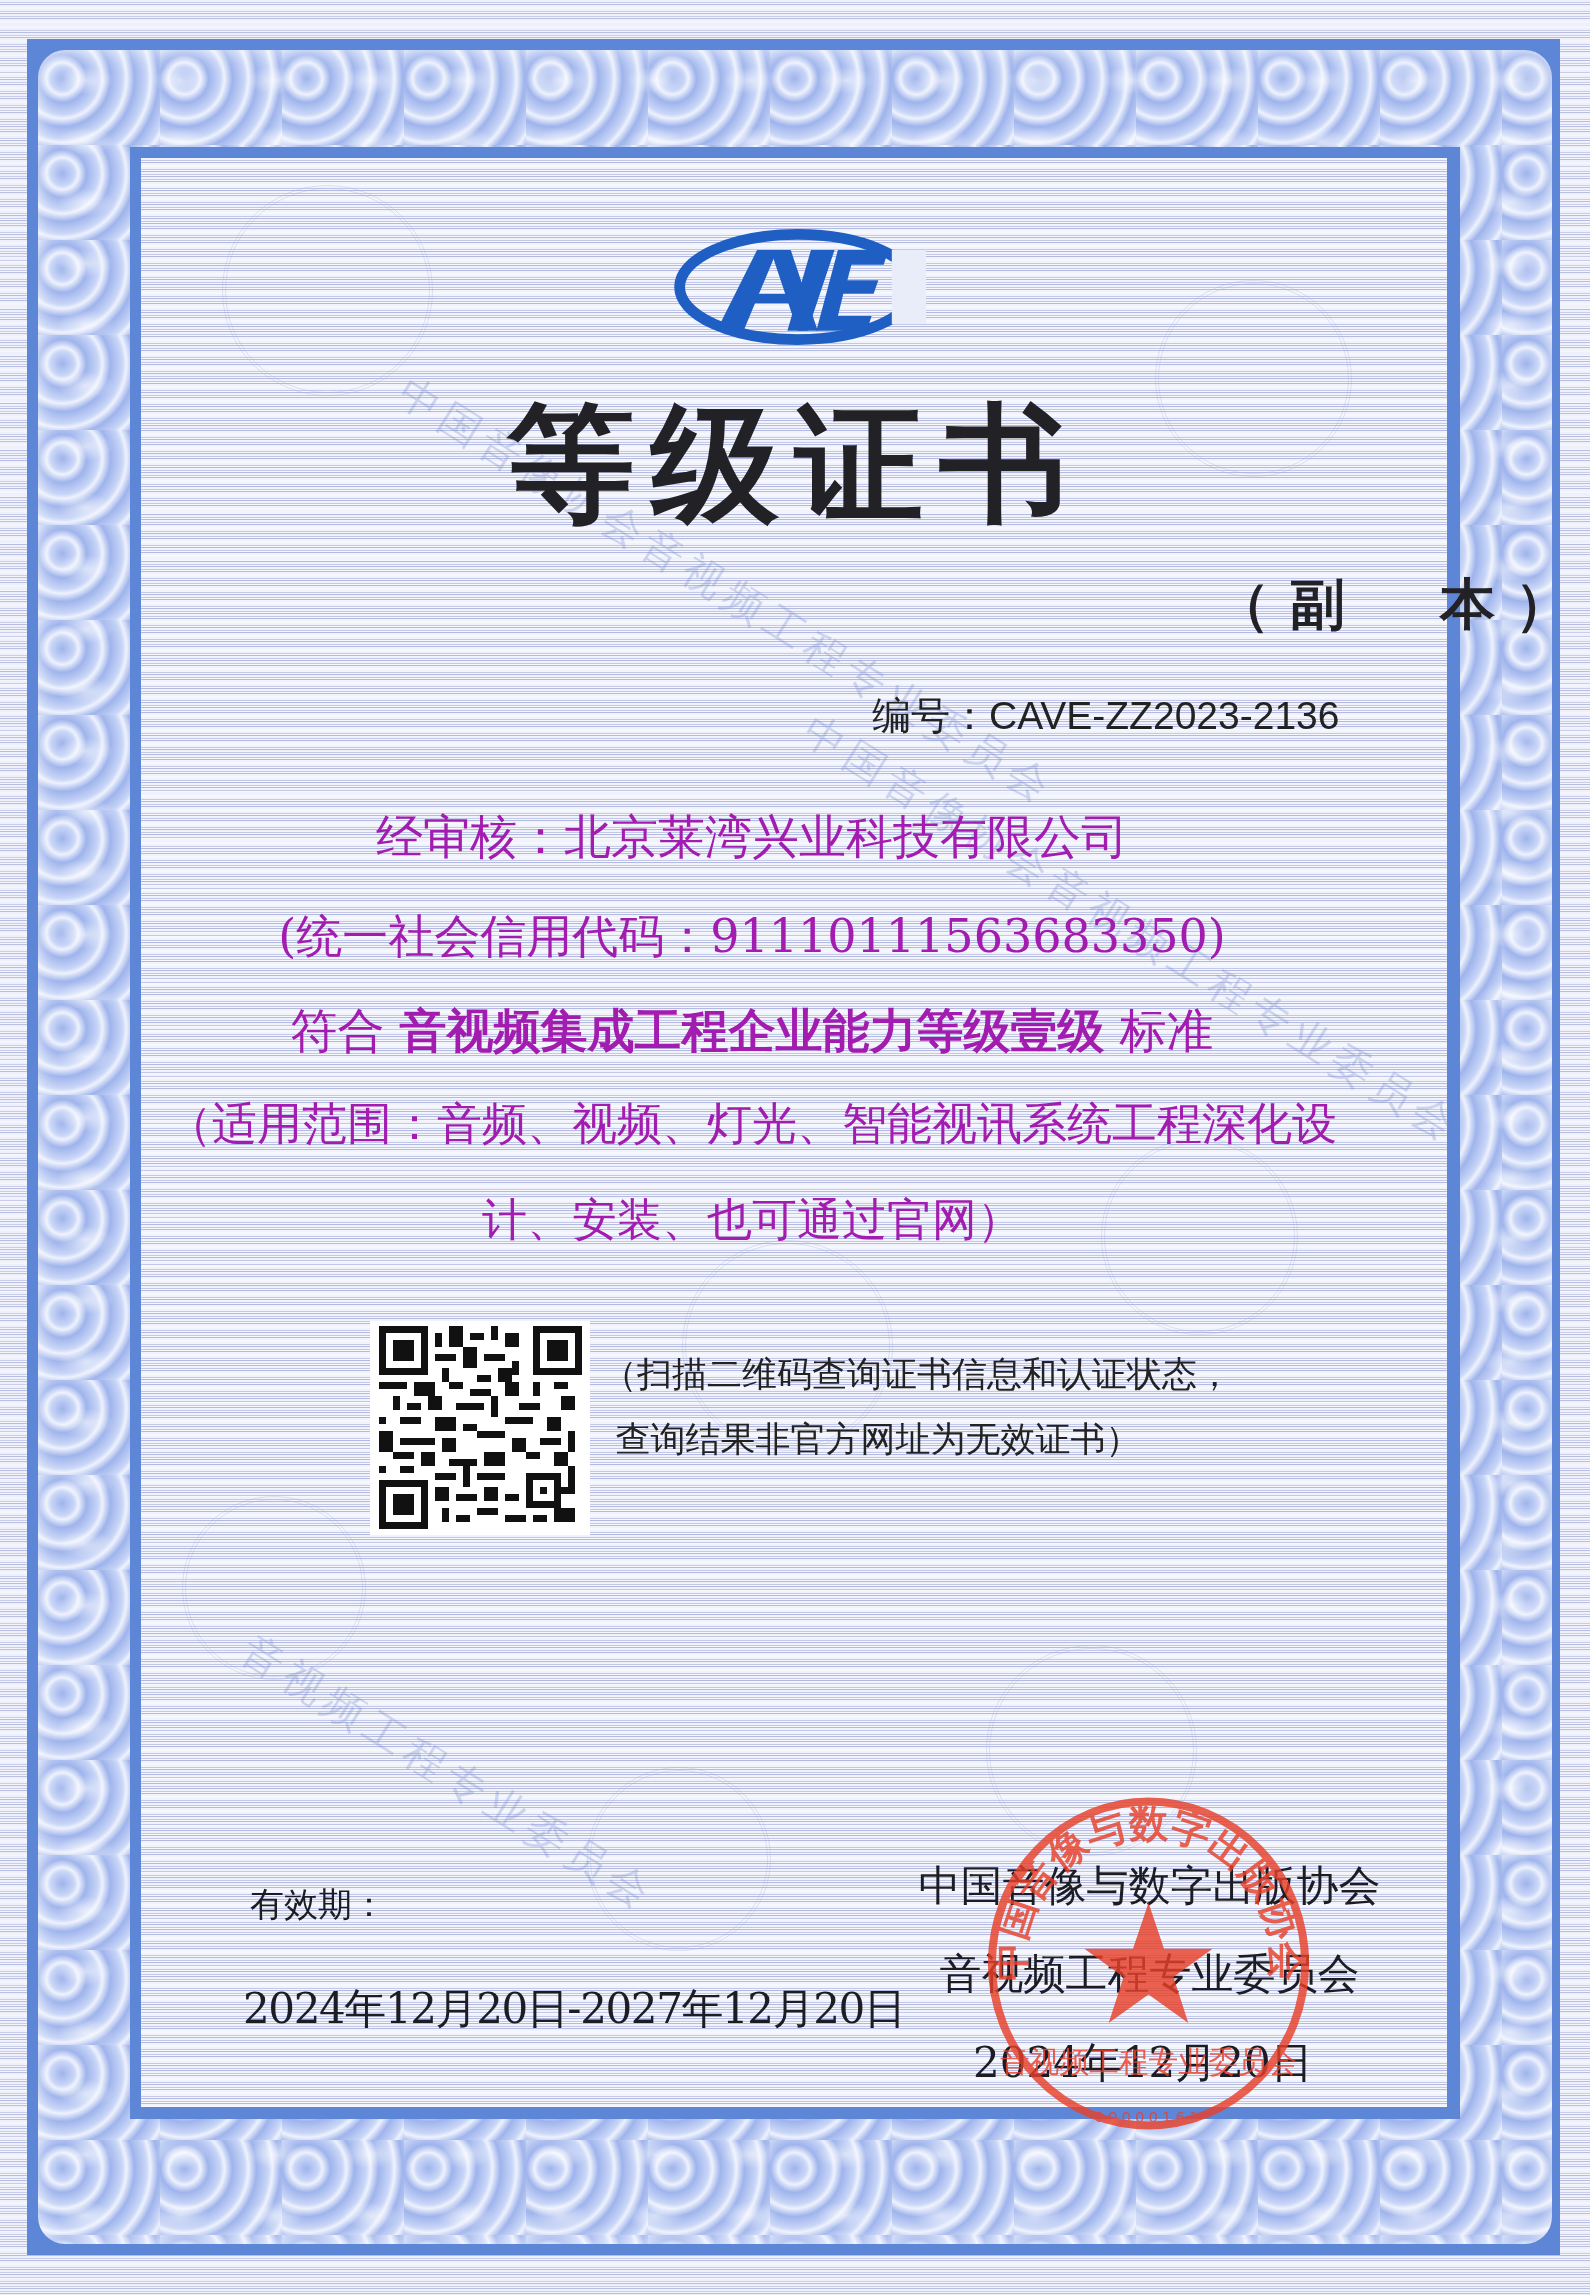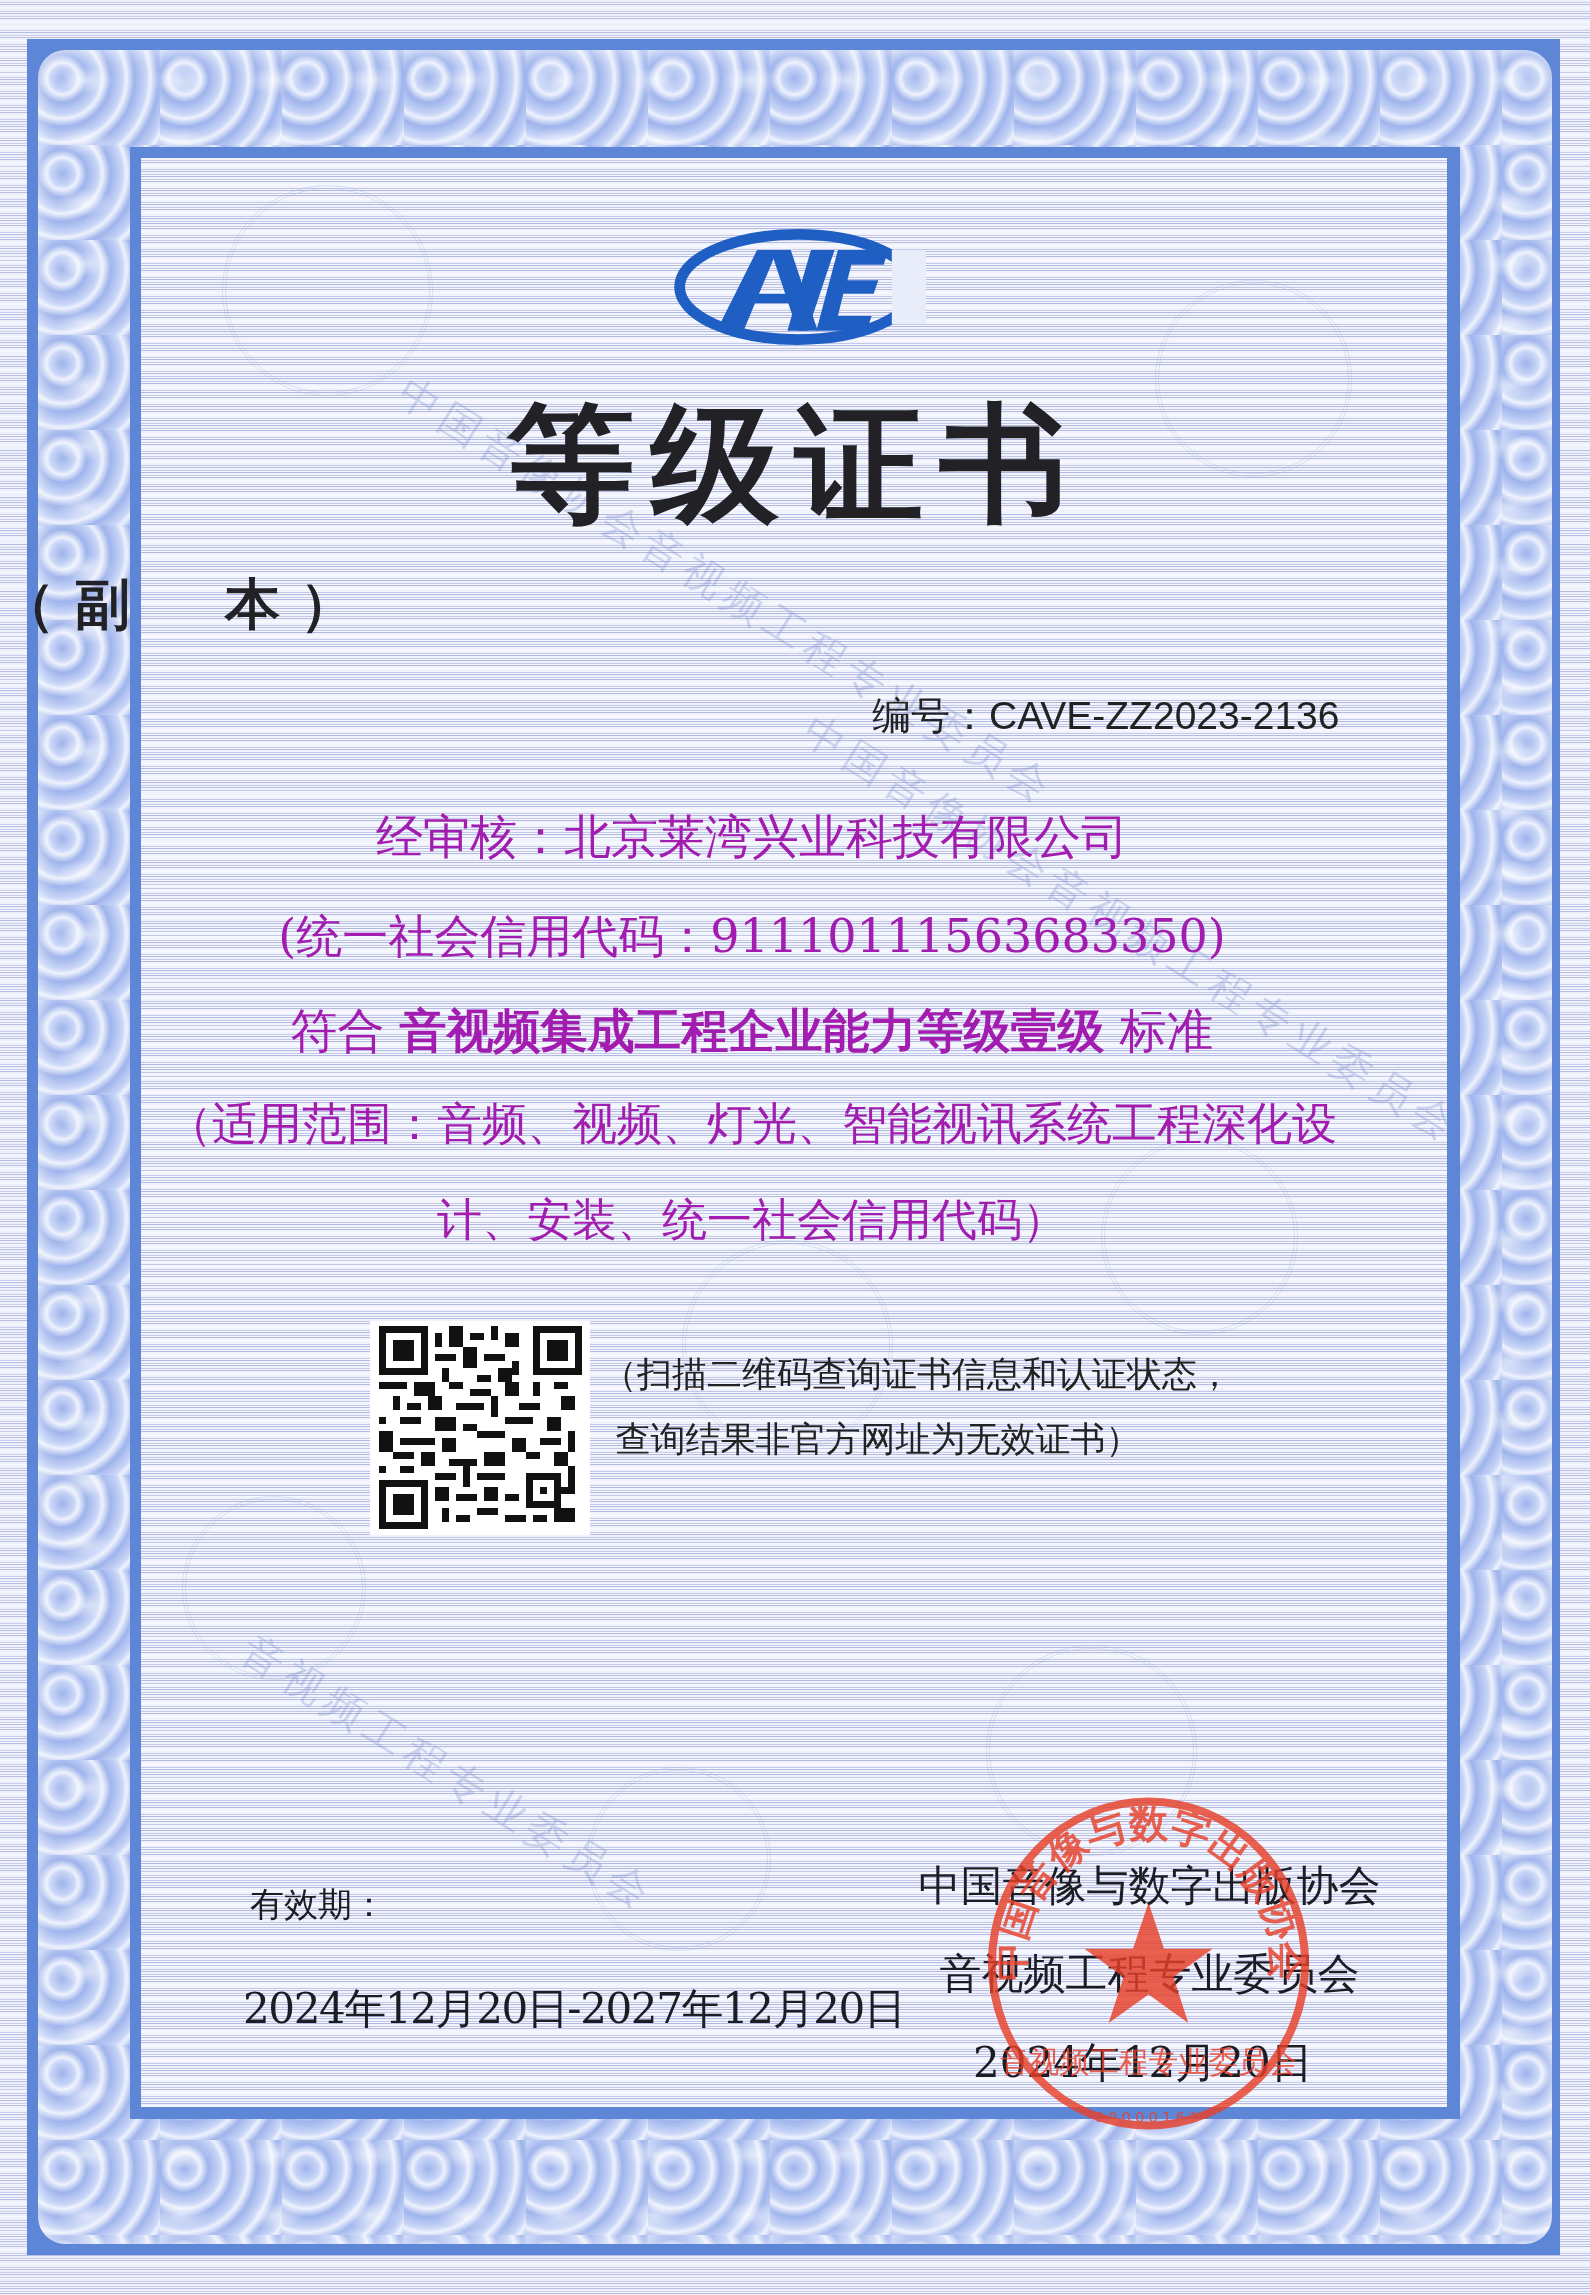--- a/index.html
+++ b/index.html
@@ -45,21 +45,21 @@
   }
   .logo {
     position:absolute; left:669px; top:223px; width:257px; height:128px;
   }
   .title {
     position:absolute; left:0; width:1590px; top:379px; text-align:center;
     font-family:"DejaVu Sans", sans-serif; font-weight:bold; font-size:128px;
     letter-spacing:16px; color:#222226;
   }
   .subtitle {
-    position:absolute; left:0; width:1590px; top:568px; text-align:left;
+    position:absolute; left:0; width:1590px; top:568px; text-align:right;
     font-family:"DejaVu Sans", sans-serif; font-weight:bold; font-size:55px;
     letter-spacing:20px; color:#222226;
   }
   .cert-no {
     position:absolute; left:872px; top:689px; font-size:39px;
     font-family:"Liberation Sans", sans-serif; color:#222;
   }
   .line {
     position:absolute; left:0; width:1456px; text-align:center; color:#a21caf;padding-left:24px;
   }
@@ -131,21 +131,21 @@
 </div>
 
 <div class="line l1">经审核：北京莱湾兴业科技有限公司</div>
 <div class="line l2">(统一社会信用代码：91110111563683350)</div>
 <div class="line l3">
   <span>符合</span>
   <span class="bold">音视频集成工程企业能力等级壹级</span>
   <span>标准</span>
 </div>
 <div class="line l4">（适用范围：音频、视频、灯光、智能视讯系统工程深化设</div>
-<div class="line l5">计、安装、统一社会信用代码）</div>
+<div class="line l5">计、安装、也可通过官网）</div>
 
 <div class="qr">
   <svg width="210" height="203" viewBox="0 0 29 29" shape-rendering="crispEdges">
     <rect x="0" y="0" width="7" height="7" fill="#111"></rect>
       <rect x="1" y="1" width="5" height="5" fill="#fff"></rect>
       <rect x="2" y="2" width="3" height="3" fill="#111"></rect>
     <rect x="22" y="0" width="7" height="7" fill="#111"></rect>
       <rect x="23" y="1" width="5" height="5" fill="#fff"></rect>
       <rect x="24" y="2" width="3" height="3" fill="#111"></rect>
     <rect x="0" y="22" width="7" height="7" fill="#111"></rect>

